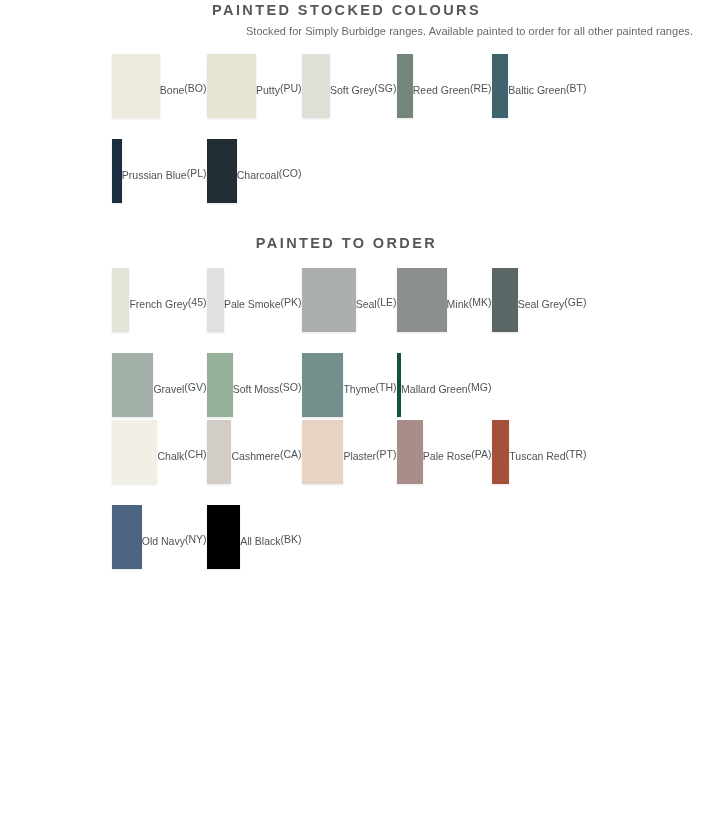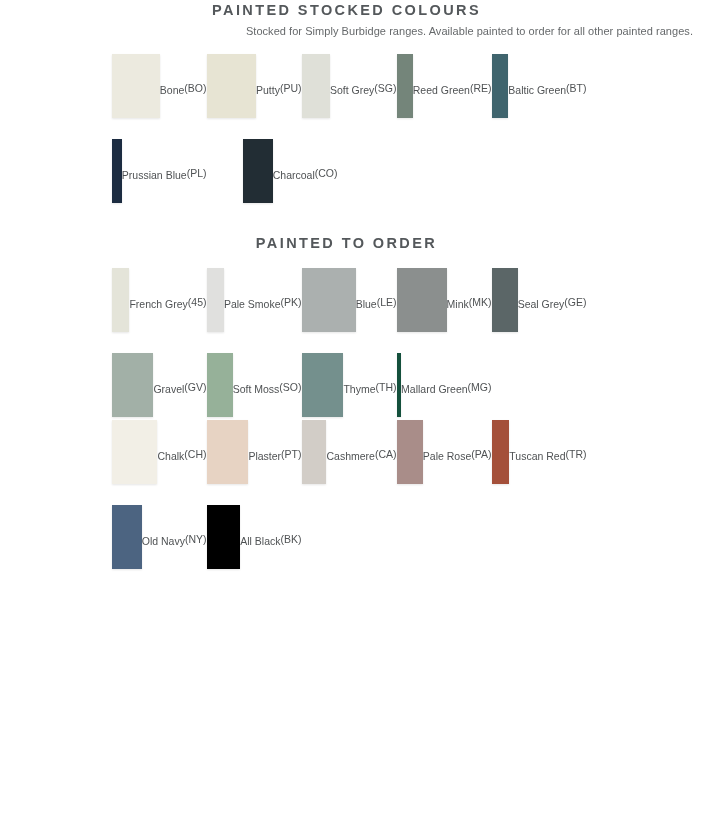--- a/index.html
+++ b/index.html
@@ -111,21 +111,21 @@
             <div class="swatch-chip" style="background: rgb(116, 133, 122);"></div>
             <div class="swatch-name">Reed Green</div>
             <div class="swatch-code">(RE)</div>
           </div>
           <div class="swatch-cell">
             <div class="swatch-chip" style="background: rgb(63, 100, 109);"></div>
             <div class="swatch-name">Baltic Green</div>
             <div class="swatch-code">(BT)</div>
           </div>
         </div>
-        <div class="swatch-grid" style="margin-top: 21px; gap: 36px;">
+        <div class="swatch-grid" style="margin-top: 21px;">
           <div class="swatch-cell">
             <div class="swatch-chip" style="background: rgb(28, 44, 65);"></div>
             <div class="swatch-name">Prussian Blue</div>
             <div class="swatch-code">(PL)</div>
           </div>
           <div class="swatch-cell">
             <div class="swatch-chip" style="background: rgb(34, 45, 52);"></div>
             <div class="swatch-name">Charcoal</div>
             <div class="swatch-code">(CO)</div>
           </div>
@@ -143,21 +143,21 @@
             <div class="swatch-name">French Grey</div>
             <div class="swatch-code">(45)</div>
           </div>
           <div class="swatch-cell">
             <div class="swatch-chip" style="background: rgb(224, 224, 222);"></div>
             <div class="swatch-name">Pale Smoke</div>
             <div class="swatch-code">(PK)</div>
           </div>
           <div class="swatch-cell">
             <div class="swatch-chip" style="background: rgb(171, 176, 175);"></div>
-            <div class="swatch-name">Blue</div>
+            <div class="swatch-name">Seal</div>
             <div class="swatch-code">(LE)</div>
           </div>
           <div class="swatch-cell">
             <div class="swatch-chip" style="background: rgb(139, 143, 142);"></div>
             <div class="swatch-name">Mink</div>
             <div class="swatch-code">(MK)</div>
           </div>
           <div class="swatch-cell">
             <div class="swatch-chip" style="background: rgb(91, 102, 103);"></div>
             <div class="swatch-name">Seal Grey</div>
@@ -186,30 +186,30 @@
             <div class="swatch-code">(MG)</div>
           </div>
         </div>
         <div class="swatch-grid" style="margin-top: 3px;">
           <div class="swatch-cell">
             <div class="swatch-chip" style="background: rgb(242, 239, 230);"></div>
             <div class="swatch-name">Chalk</div>
             <div class="swatch-code">(CH)</div>
           </div>
           <div class="swatch-cell">
+            <div class="swatch-chip" style="background: rgb(210, 205, 199);"></div>
+            <div class="swatch-name">Cashmere</div>
+            <div class="swatch-code">(CA)</div>
+          </div>
+          <div class="swatch-cell">
             <div class="swatch-chip" style="background: rgb(231, 211, 195);"></div>
             <div class="swatch-name">Plaster</div>
             <div class="swatch-code">(PT)</div>
           </div>
           <div class="swatch-cell">
-            <div class="swatch-chip" style="background: rgb(210, 205, 199);"></div>
-            <div class="swatch-name">Cashmere</div>
-            <div class="swatch-code">(CA)</div>
-          </div>
-          <div class="swatch-cell">
             <div class="swatch-chip" style="background: rgb(169, 141, 137);"></div>
             <div class="swatch-name">Pale Rose</div>
             <div class="swatch-code">(PA)</div>
           </div>
           <div class="swatch-cell">
             <div class="swatch-chip" style="background: rgb(164, 80, 58);"></div>
             <div class="swatch-name">Tuscan Red</div>
             <div class="swatch-code">(TR)</div>
           </div>
         </div>

